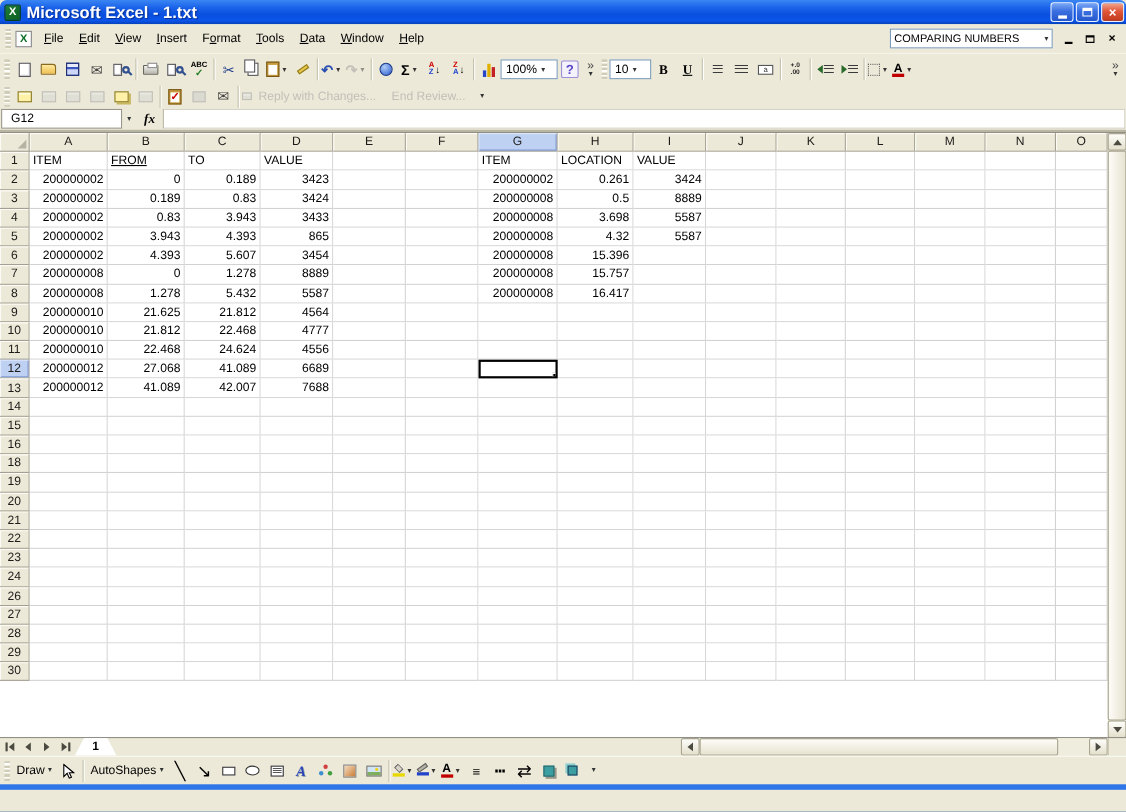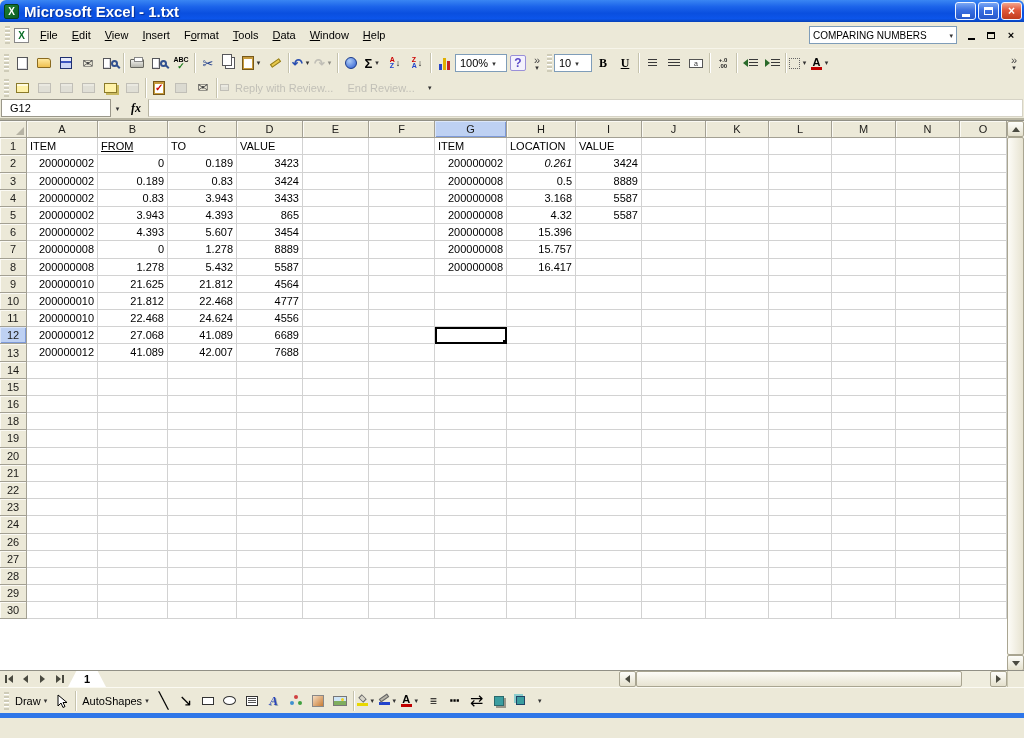--- a/index.html
+++ b/index.html
@@ -414,21 +414,21 @@
       </span>
     <span class="tbtn dis">
         <span class="i-tasksq"></span>
       </span>
     <span class="tbtn">
         <span class="i-mail">✉</span>
       </span>
     <span class="sep"></span>
     <span class="tbtn dis">
         <span class="i-comment gray" style="width:9px;height:7px;"></span>
-        <span class="gray-label">Reply with Review...</span>
+        <span class="gray-label">Reply with Changes...</span>
       </span>
     <span class="tbtn dis">
         <span class="gray-label">End Review...</span>
       </span>
     <span class="tbtn narrow">
         <span class="ddchar">▾</span>
       </span>
   </div>
 
   <div class="fbar">
@@ -484,21 +484,21 @@
         </div>
         <div class="grid-row">
           <div class="row-header">2</div>
           <div class="cell" style="width: 71px;">200000002</div>
           <div class="cell" style="width: 70px;">0</div>
           <div class="cell" style="width: 69px;">0.189</div>
           <div class="cell" style="width: 66px;">3423</div>
           <div class="cell" style="width: 66px;"></div>
           <div class="cell" style="width: 66px;"></div>
           <div class="cell" style="width: 72px;">200000002</div>
-          <div class="cell" style="width: 69px; font-style: italic;">0.261</div>
+          <div class="cell" style="width: 69px;">0.261</div>
           <div class="cell" style="width: 66px;">3424</div>
           <div class="cell" style="width: 64px;"></div>
           <div class="cell" style="width: 63px;"></div>
           <div class="cell" style="width: 63px;"></div>
           <div class="cell" style="width: 64px;"></div>
           <div class="cell" style="width: 64px;"></div>
           <div class="cell" style="width: 47px;"></div>
         </div>
         <div class="grid-row">
           <div class="row-header">3</div>
@@ -520,21 +520,21 @@
         </div>
         <div class="grid-row">
           <div class="row-header">4</div>
           <div class="cell" style="width: 71px;">200000002</div>
           <div class="cell" style="width: 70px;">0.83</div>
           <div class="cell" style="width: 69px;">3.943</div>
           <div class="cell" style="width: 66px;">3433</div>
           <div class="cell" style="width: 66px;"></div>
           <div class="cell" style="width: 66px;"></div>
           <div class="cell" style="width: 72px;">200000008</div>
-          <div class="cell" style="width: 69px;">3.168</div>
+          <div class="cell" style="width: 69px;">3.698</div>
           <div class="cell" style="width: 66px;">5587</div>
           <div class="cell" style="width: 64px;"></div>
           <div class="cell" style="width: 63px;"></div>
           <div class="cell" style="width: 63px;"></div>
           <div class="cell" style="width: 64px;"></div>
           <div class="cell" style="width: 64px;"></div>
           <div class="cell" style="width: 47px;"></div>
         </div>
         <div class="grid-row">
           <div class="row-header">5</div>

